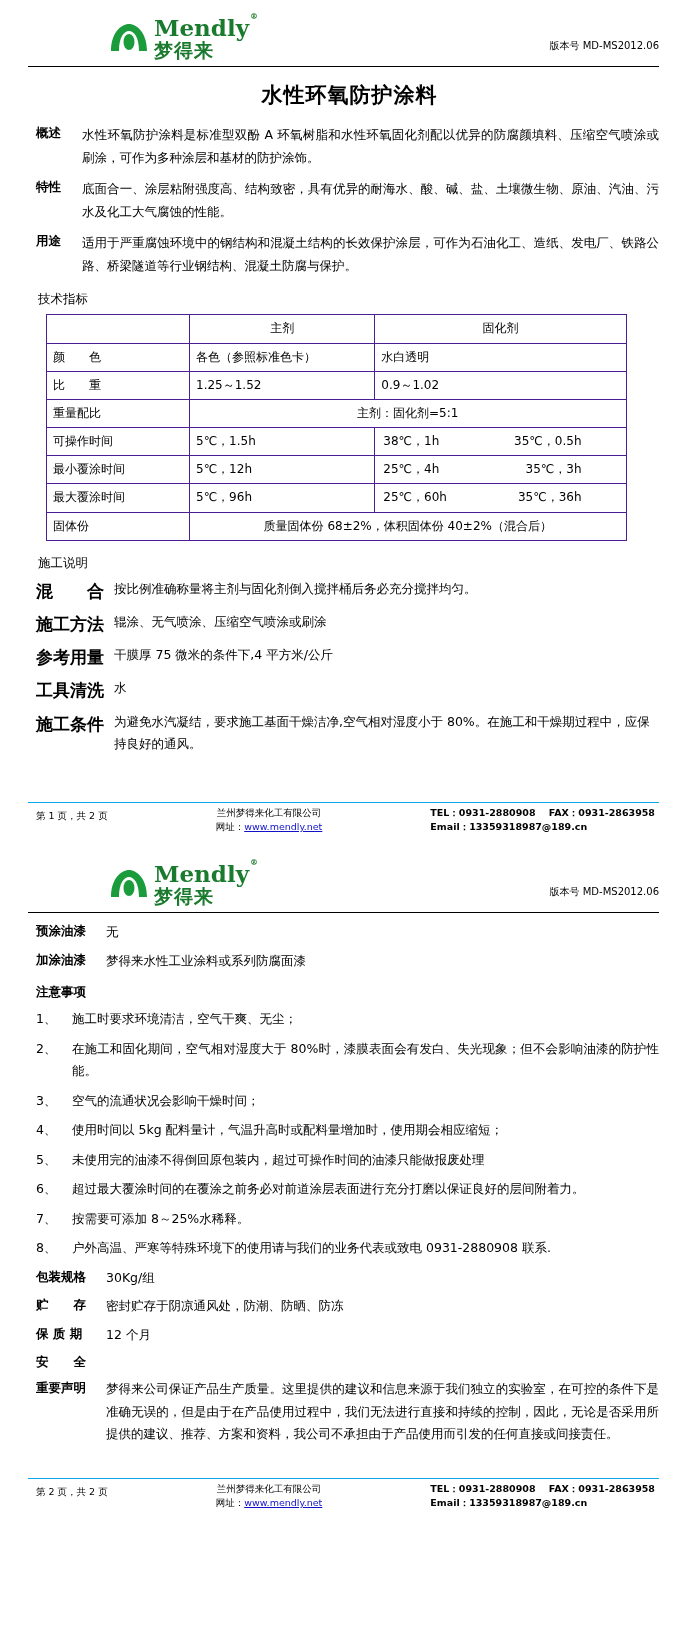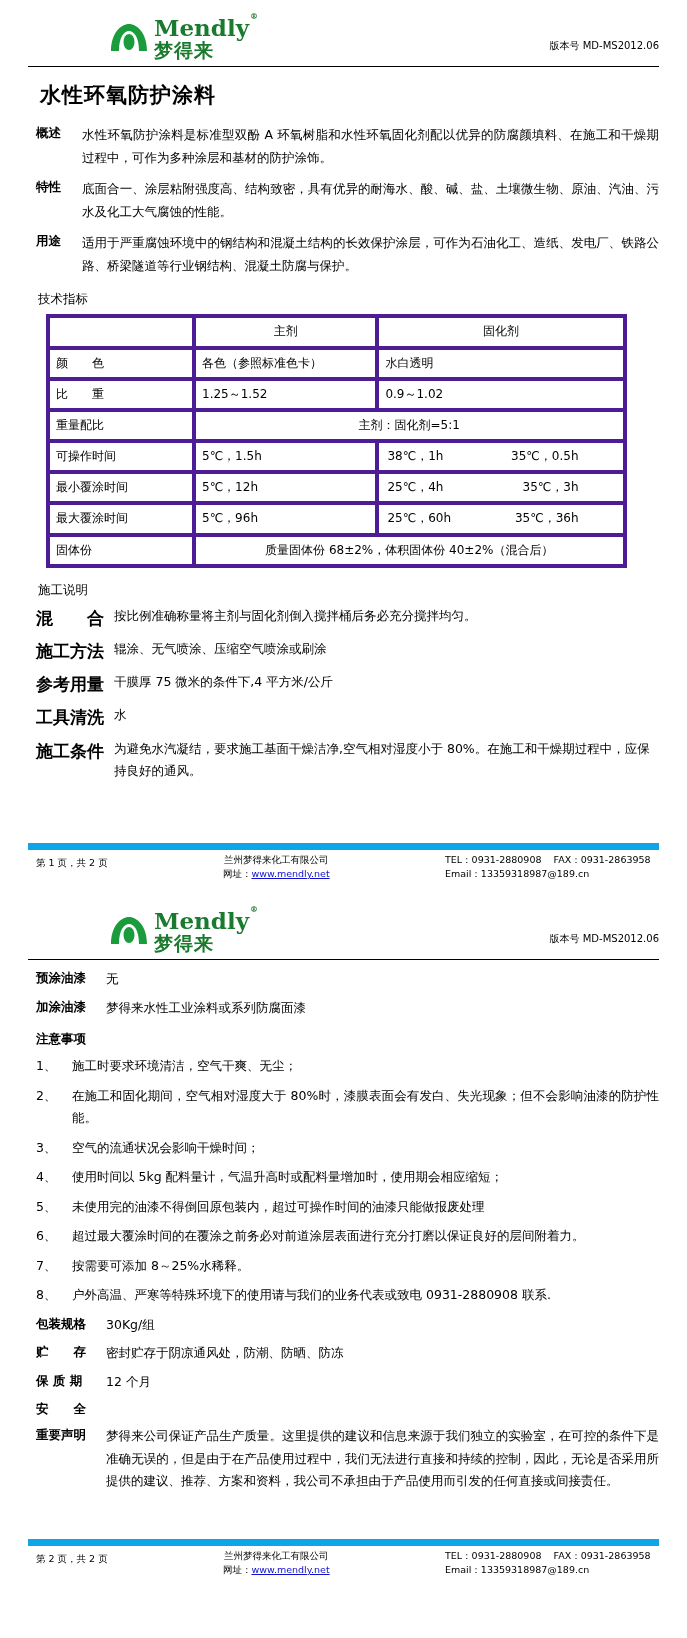--- a/index.html
+++ b/index.html
@@ -79,20 +79,21 @@
     border: none;
     border-top: 1px solid #000;
     margin: 2px 0 0 0;
   }
   
   .doc-title {
     font-size: 21px;
     font-weight: bold;
     margin: 12px 0 10px 12px;
     letter-spacing: 1px;
+    text-align: center;
   }
   
   .row {
     display: flex;
     margin: 0 0 8px 0;
     align-items: flex-start;
   }
   .row-label {
     width: 54px;
     flex: 0 0 54px;
@@ -113,21 +114,21 @@
     margin: 12px 0 5px 10px;
   }
   
   table.spec {
     border-collapse: collapse;
     width: 92%;
     margin: 0 0 4px 18px;
     font-size: 12px;
   }
   table.spec td {
-    border: 4px solid #4c1d95;
+    border: 1px solid #4c1d95;
     padding: 4px 6px;
     height: 19px;
     vertical-align: middle;
   }
   td.c { text-align: center; }
   td.lbl { width: 130px; }
   .spread-inner3 {
     display: flex;
     justify-content: space-between;
     padding: 0 38px 0 2px;
@@ -150,39 +151,39 @@
     flex: 1;
     font-size: 12.5px;
     line-height: 1.8;
   }
   .cont-line {
     font-size: 12.5px;
     margin: 0 0 6px 8px;
   }
   
   .footer {
-    margin-top: 14px;
-    border-top: 7px solid #0ea5e9;
+    border-top: 1px solid #0ea5e9;
     padding-top: 3px;
     font-size: 9.5px;
     display: flex;
     justify-content: space-between;
     align-items: flex-start;
     padding-left: 8px;
     padding-right: 4px;
   }
   .footer-left { white-space: nowrap; padding-top: 2px;}
   .footer-center {
     text-align: center;
     line-height: 1.5;
   }
   .footer-right {
     text-align: left;
     line-height: 1.5;
     min-width: 210px;
+    font-weight: bold;
   }
   .link { color: #1111cc; text-decoration: underline; }
   .page-gap {
     height: 12px;
     background: #fff;
   }
   
   .p2-row {
     display: flex;
     margin-bottom: 6px;
@@ -236,21 +237,21 @@
         </div>
       </div>
       <div class="version">版本号 MD-MS2012.06</div>
     </div>
     <hr class="hdr-rule">
 
     <div class="doc-title">水性环氧防护涂料</div>
 
     <div class="row">
       <div class="row-label">概述</div>
-      <div class="row-body">水性环氧防护涂料是标准型双酚 A 环氧树脂和水性环氧固化剂配以优异的防腐颜填料、在施工和干燥期过程中，可作为多种涂层和基材的防护涂饰。</div>
+      <div class="row-body">水性环氧防护涂料是标准型双酚 A 环氧树脂和水性环氧固化剂配以优异的防腐颜填料、压缩空气喷涂或刷涂，可作为多种涂层和基材的防护涂饰。</div>
     </div>
 
     <div class="row">
       <div class="row-label">特性</div>
       <div class="row-body">底面合一、涂层粘附强度高、结构致密，具有优异的耐海水、酸、碱、盐、土壤微生物、原油、汽油、污水及化工大气腐蚀的性能。</div>
     </div>
 
     <div class="row">
       <div class="row-label">用途</div>
       <div class="row-body">适用于严重腐蚀环境中的钢结构和混凝土结构的长效保护涂层，可作为石油化工、造纸、发电厂、铁路公路、桥梁隧道等行业钢结构、混凝土防腐与保护。</div>

